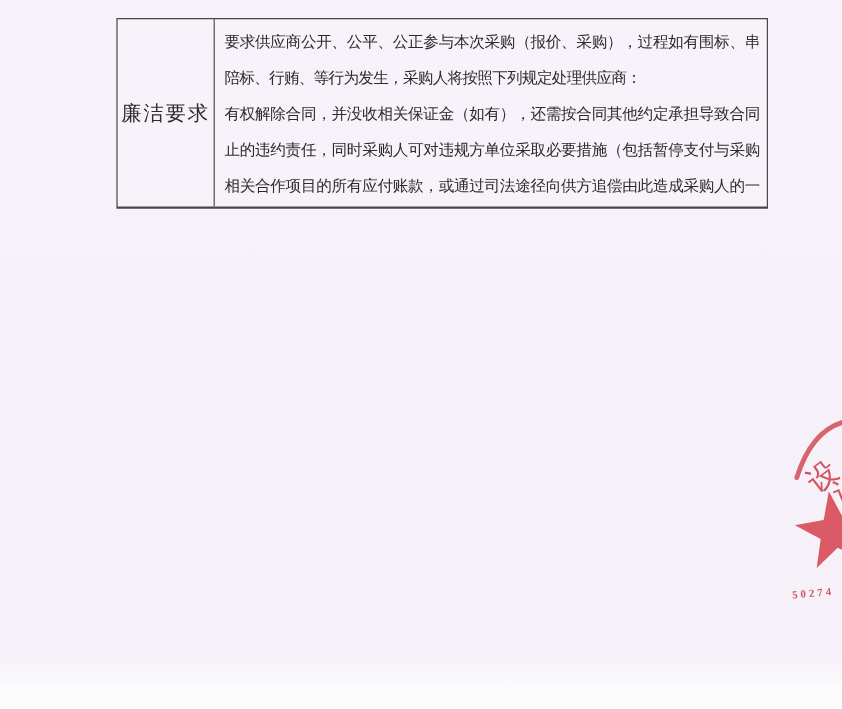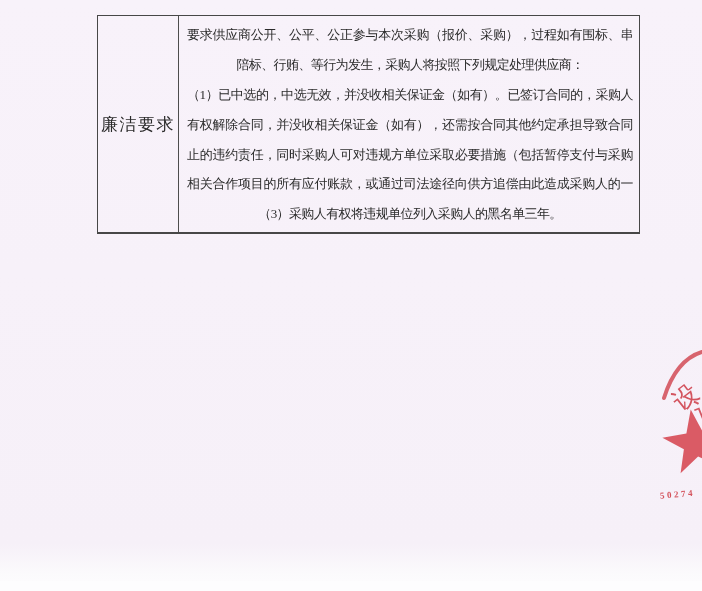--- a/index.html
+++ b/index.html
@@ -40,21 +40,21 @@
     flex: 1 1 auto;
     padding: 4px 6px 3px 8px;
     font-size: 13px;
     letter-spacing: -0.6px;
   }
   .line {
     line-height: 29.9px;
     height: 29.9px;
     white-space: nowrap;
     overflow: hidden;
-    text-align: center;
+    text-align: left;
   }
   .line.justified {
     white-space: normal;
     text-align: justify;
     text-align-last: justify;
   }
 
   
   .seal-layer {
     position: absolute; inset: 0;
@@ -73,25 +73,23 @@
 </head>
 <body>
 
 <div class="page">
 
   <div class="doc-table">
     <div class="cell-header">廉洁要求</div>
     <div class="cell-content">
       <div class="line justified">要求供应商公开、公平、公正参与本次采购（报价、采购），过程如有围标、串标、</div>
       <div class="line">陪标、行贿、等行为发生，采购人将按照下列规定处理供应商：</div>
-      <div class="line justified">（1）已中选的，中选无效，并没收相关保证金（如有）。已签订合同的，采购人</div>
       <div class="line justified">有权解除合同，并没收相关保证金（如有），还需按合同其他约定承担导致合同终</div>
       <div class="line justified">止的违约责任，同时采购人可对违规方单位采取必要措施（包括暂停支付与采购人</div>
       <div class="line justified">相关合作项目的所有应付账款，或通过司法途径向供方追偿由此造成采购人的一切</div>
-      <div class="line">（3）采购人有权将违规单位列入采购人的黑名单三年。</div>
     </div>
   </div>
 
   <div class="seal-layer">
     <svg width="702" height="591" viewBox="0 0 702 591" font-family="Liberation Serif, DejaVu Serif, serif">
 
       <path d="M 702 352 Q 676 360 664 398" fill="none" stroke="#d0414b" stroke-width="4" stroke-linecap="round" opacity="0.8"></path>
 
       <text x="672" y="406" font-size="25" fill="#cf3f4a" opacity="0.88" transform="rotate(-38 684 396)">设</text>
       <text x="694" y="418" font-size="25" fill="#cf3f4a" opacity="0.85" transform="rotate(-22 704 408)">计</text>

